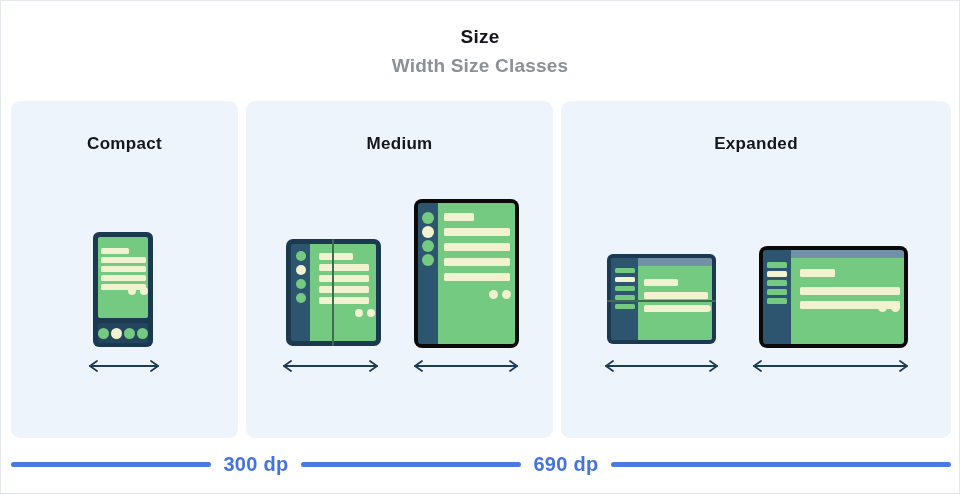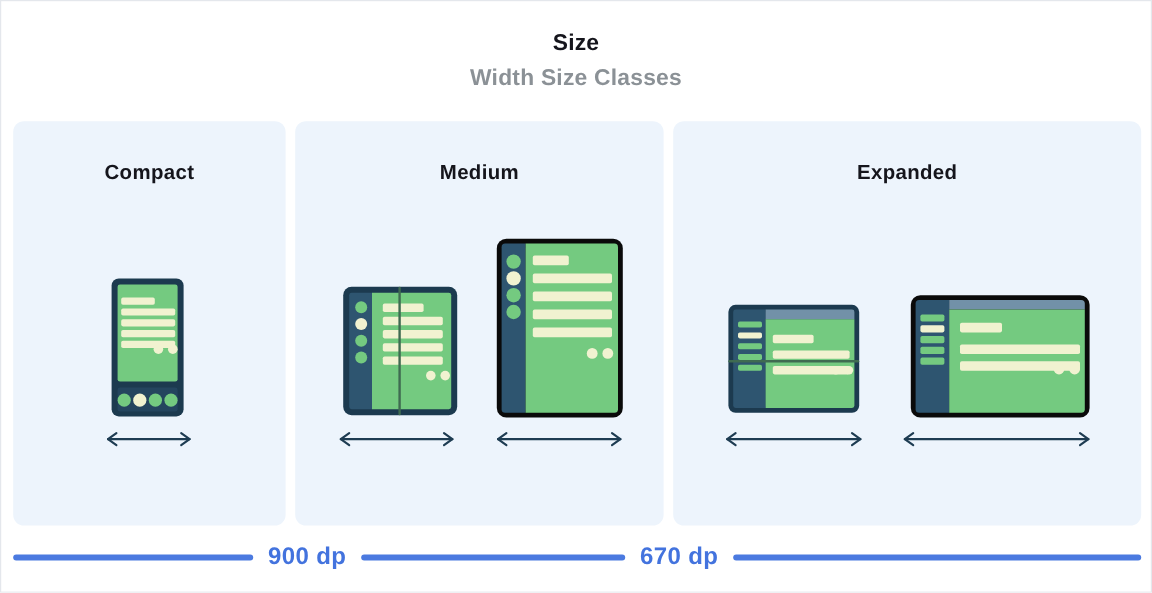--- a/index.html
+++ b/index.html
@@ -287,18 +287,18 @@
           <polyline points="88,2 95,7 88,12" stroke="currentColor" stroke-width="1.8" stroke-linecap="round" stroke-linejoin="round" fill="none"></polyline>
         </svg></div>
     <div class="arrow" id="arr-tabletp"><svg width="106" height="14">
           <line x1="2" y1="7" x2="104" y2="7" stroke="currentColor" stroke-width="1.8" stroke-linecap="round" stroke-linejoin="round" fill="none"></line>
           <polyline points="9,2 2,7 9,12" stroke="currentColor" stroke-width="1.8" stroke-linecap="round" stroke-linejoin="round" fill="none"></polyline>
           <polyline points="97,2 104,7 97,12" stroke="currentColor" stroke-width="1.8" stroke-linecap="round" stroke-linejoin="round" fill="none"></polyline>
         </svg></div>
   </section>
 
   <i class="ruler-seg" id="seg1"></i>
-  <div class="ruler-label" id="label-600">900 dp</div>
+  <div class="ruler-label" id="label-600">300 dp</div>
   <i class="ruler-seg" id="seg2"></i>
-  <div class="ruler-label" id="label-840">670 dp</div>
+  <div class="ruler-label" id="label-840">690 dp</div>
   <i class="ruler-seg" id="seg3"></i>
 
 </div>
 
 </body></html>

